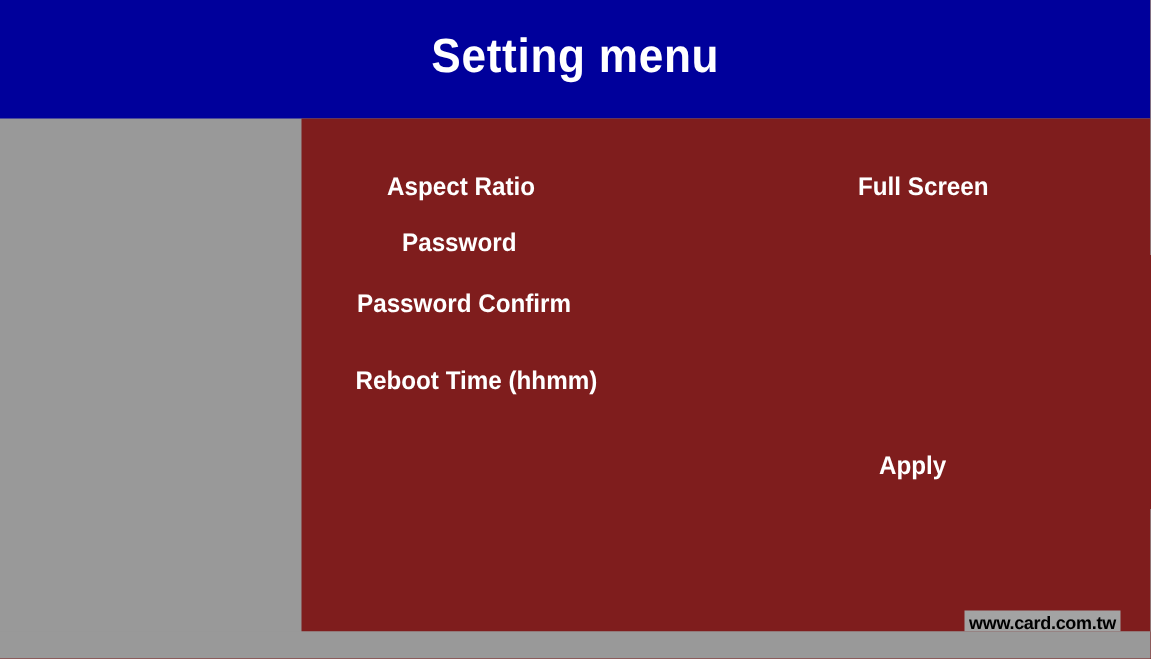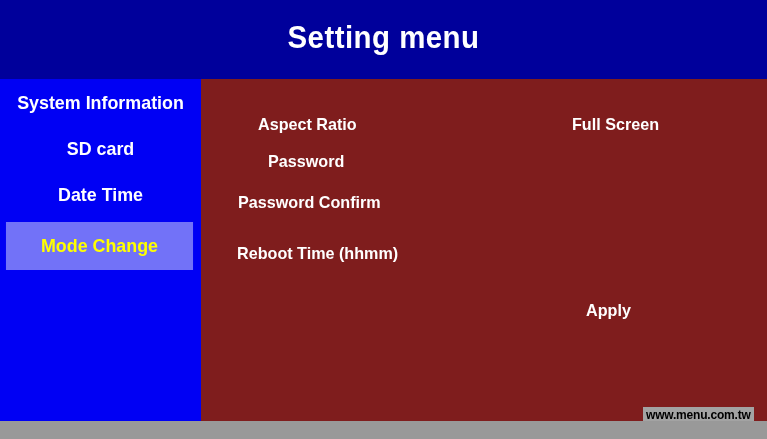--- a/index.html
+++ b/index.html
@@ -131,40 +131,34 @@
 </style>
 </head>
 <body>
 
 <div id="screen">
 
   <div id="header">
     <div id="header-title">Setting menu</div>
   </div>
 
-  <div id="sidebar">
-    <div class="side-item" style="top:0px;">System Information</div>
-    <div class="side-item" style="top:46px;">SD card</div>
-    <div class="side-item" style="top:92px;">Date Time</div>
-    <div class="side-item active" style="top:143px;">Mode Change</div>
-  </div>
 
   <div id="panel">
 
     <div class="field-label" style="left:57px; top:36px;">Aspect Ratio</div>
     <div class="field-value" style="left:371px; top:36px;">Full Screen</div>
 
     <div class="field-label" style="left:67px; top:73px;">Password</div>
     <div class="field-value" style="left:371px; top:73px;"></div>
 
     <div class="field-label" style="left:37px; top:114px;">Password Confirm</div>
     <div class="field-value" style="left:371px; top:114px;"></div>
 
     <div class="field-label" style="left:36px; top:165px;">Reboot Time (hhmm)</div>
     <div class="field-value" style="left:371px; top:165px;"></div>
 
     <div id="apply-button">Apply</div>
 
   </div>
 
-  <div id="watermark">www.menu.com.tw</div>
+  <div id="watermark">www.card.com.tw</div>
 
 </div>
 
 </body></html>

